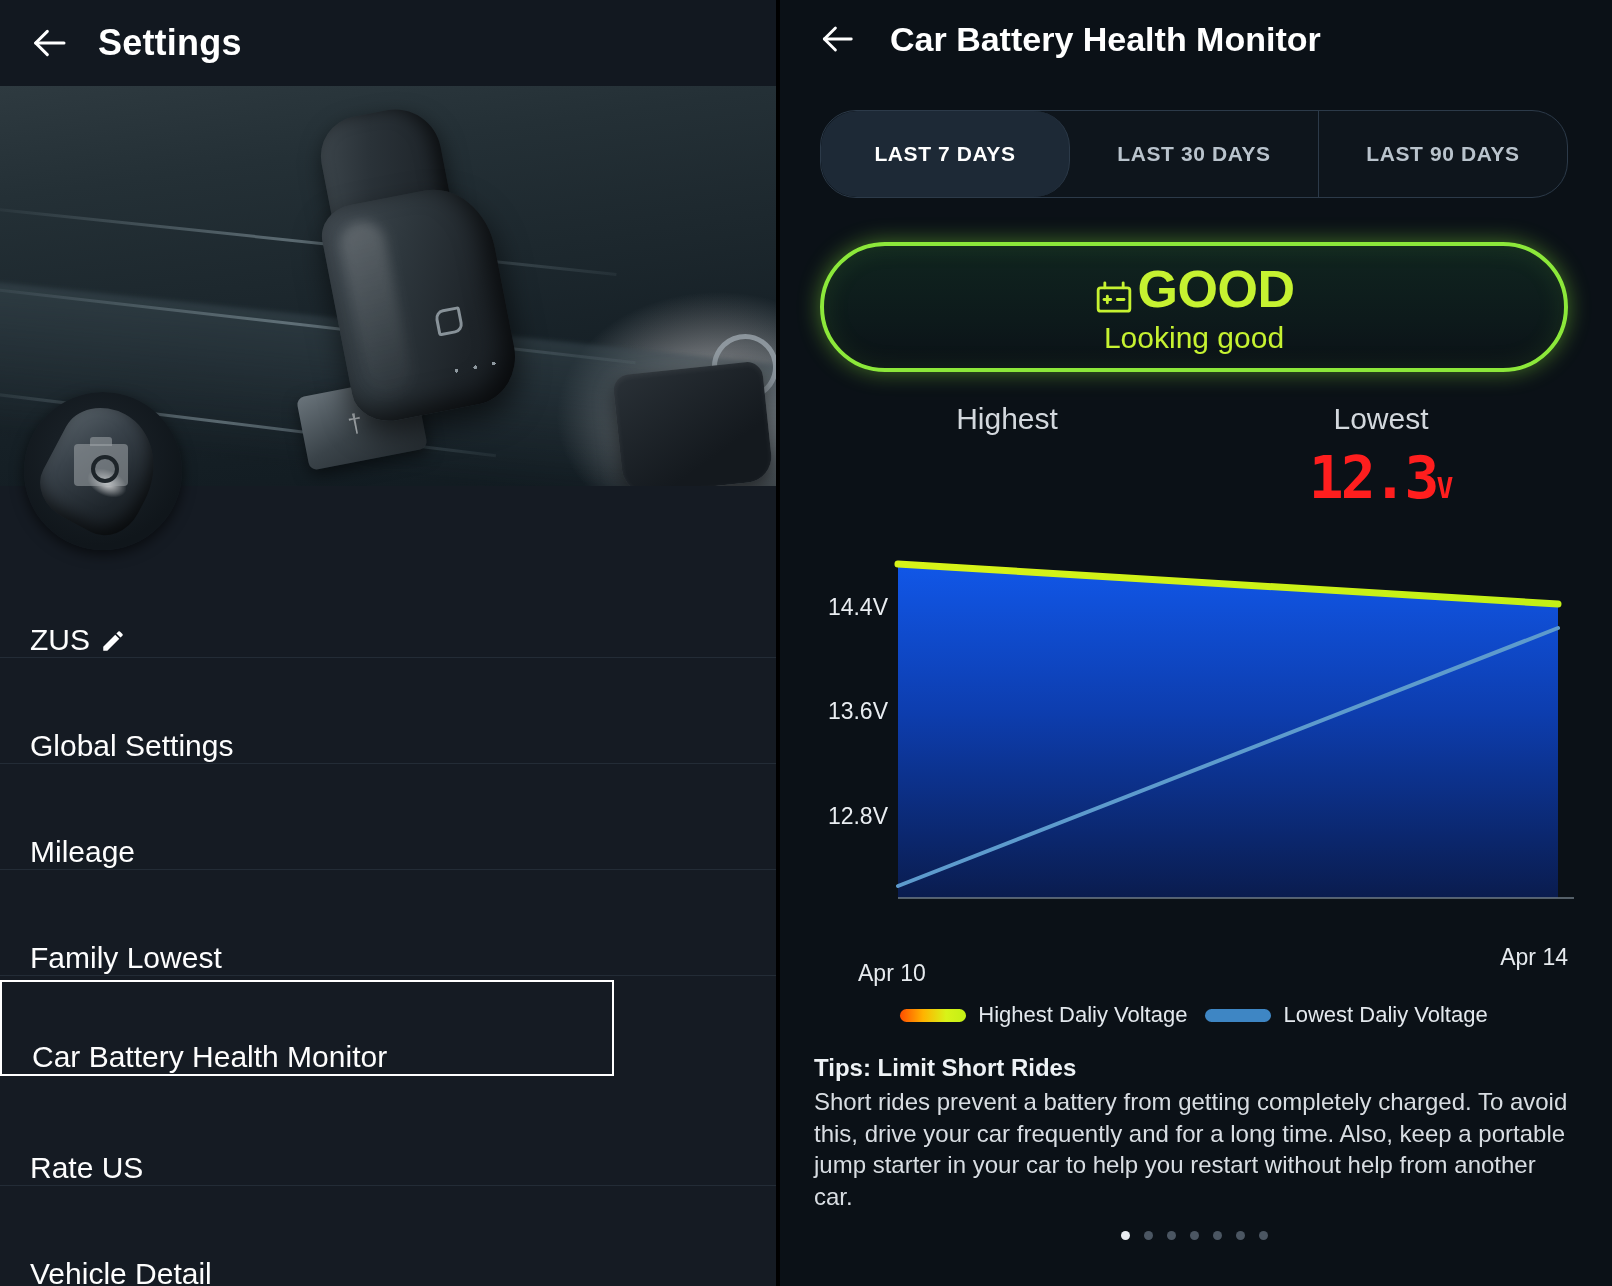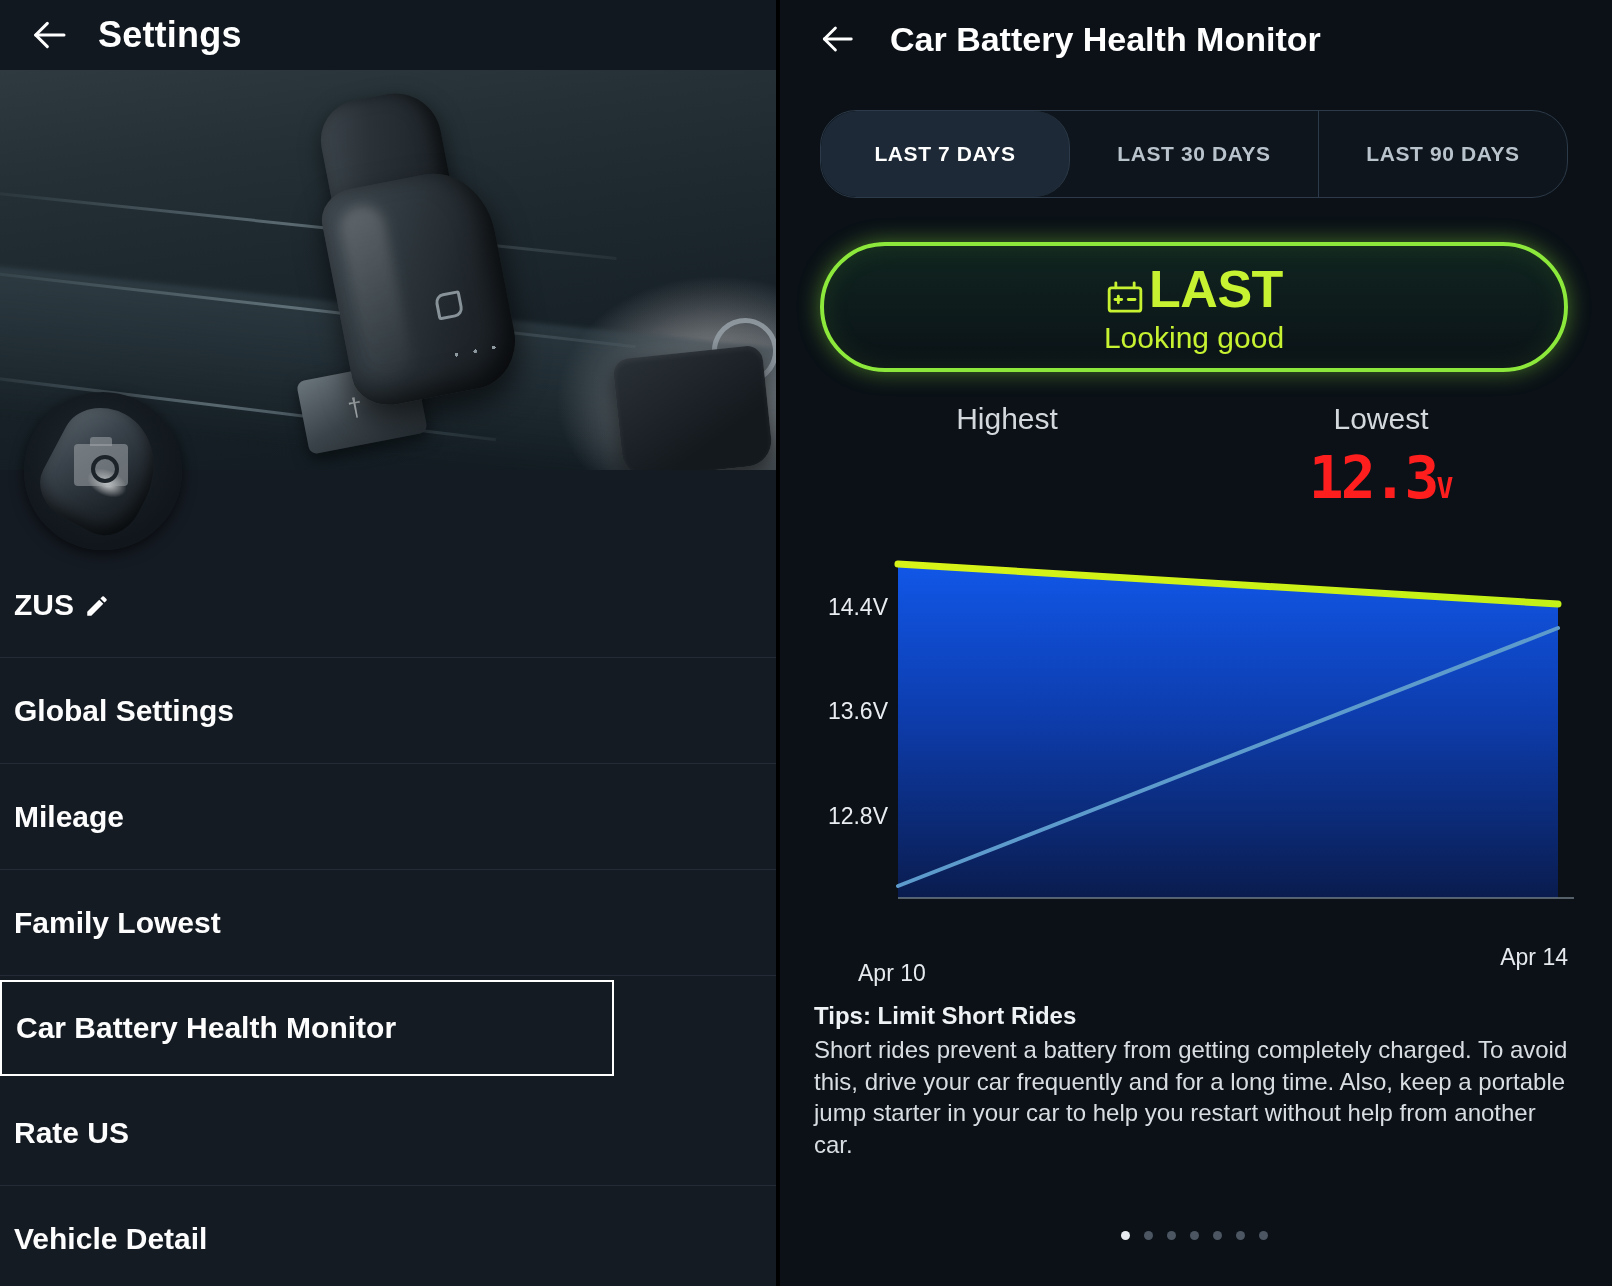--- a/index.html
+++ b/index.html
@@ -13,21 +13,21 @@
 
   
   .left {
     width: 780px; height: 1286px;
     background: #151b23;
     position: relative;
     overflow: hidden;
     border-right: 4px solid #000;
   }
   .topbar {
-    height: 70px;
+    height: 86px;
     background: #121820;
     display: flex; align-items: center;
     padding-left: 22px;
   }
   .back-arrow {
     width: 54px; height: 54px;
     display: flex; align-items: center; justify-content: center;
     flex: none;
   }
   .back-arrow svg { width: 40px; height: 40px; }
@@ -174,27 +174,26 @@
   }
   .camera-badge::after {
     content: ""; position: absolute; left: 17px; top: 11px;
     width: 20px; height: 20px; border-radius: 50%;
     border: 4px solid #1d2429;
   }
 
   .menu { position: absolute; top: 552px; left: 0; width: 780px; }
   .menu-row {
     height: 106px;
-    display: flex; align-items: center;
-    padding: 0 14px;
+    display: flex; align-items: flex-end;
+    padding: 0 30px;
     color: #fdfdfd;
     font-size: 30px;
     border-bottom: 1px solid #232c36;
     position: relative;
-    font-weight: bold;
   }
   .menu-row:first-child { border-top: none; }
   .menu-row .label { display: flex; align-items: center; gap: 10px; }
   .pencil-icon { width: 26px; height: 26px; display: inline-block; }
   .menu-row.selected {
     border: 2px solid #ffffff;
     height: 96px;
     margin: 4px 0;
     width: 614px;
   }
@@ -425,21 +424,21 @@
         <span class="battery-icon">
           <svg viewBox="0 0 24 24" fill="none" stroke="#c6f231" stroke-width="1.7" stroke-linecap="round" stroke-linejoin="round">
             <rect x="2.5" y="6.5" width="19" height="14" rx="1.5"></rect>
             <line x1="6.5" y1="6.5" x2="6.5" y2="3.5"></line>
             <line x1="17.5" y1="6.5" x2="17.5" y2="3.5"></line>
             <line x1="6" y1="13.5" x2="10" y2="13.5"></line>
             <line x1="8" y1="11.5" x2="8" y2="15.5"></line>
             <line x1="14" y1="13.5" x2="18" y2="13.5"></line>
           </svg>
         </span>
-        <span>LAST</span>
+        <span>GOOD</span>
       </div>
       <div class="status-sub">Looking good</div>
     </div>
 
     <div class="stats">
       <div class="stat">
         <div class="stat-label">Highest</div>
       </div>
       <div class="stat">
         <div class="stat-label">Lowest</div>
@@ -475,20 +474,30 @@
         <text x="74" y="181" text-anchor="end" fill="#e9edf1" font-size="23" font-family="Liberation Sans, sans-serif">13.6V</text>
         <text x="74" y="286" text-anchor="end" fill="#e9edf1" font-size="23" font-family="Liberation Sans, sans-serif">12.8V</text>
       </svg>
     </div>
 
     <div class="xlabels">
       <span class="x-left">Apr 10</span>
       <span class="x-right">Apr 14</span>
     </div>
 
+    <div class="legend">
+      <div class="legend-item">
+        <span class="swatch hi"></span>
+        <span class="legend-text">Highest Daliy Voltage</span>
+      </div>
+      <div class="legend-item">
+        <span class="swatch lo"></span>
+        <span class="legend-text">Lowest Daliy Voltage</span>
+      </div>
+    </div>
 
     <div class="tips">
       <div class="tips-title">Tips: Limit Short Rides</div>
       <div class="tips-body">Short rides prevent a battery from getting completely charged. To avoid this, drive your car frequently and for a long time. Also, keep a portable jump starter in your car to help you restart without help from another car.</div>
     </div>
 
     <div class="dots">
       <span class="dot active"></span>
       <span class="dot"></span>
       <span class="dot"></span>

